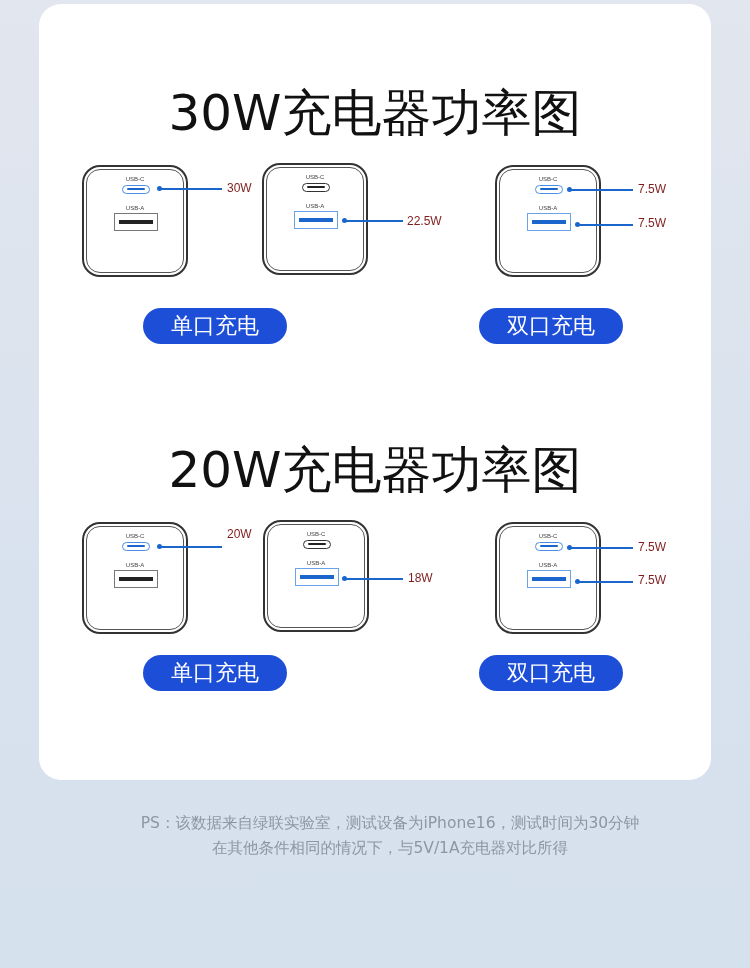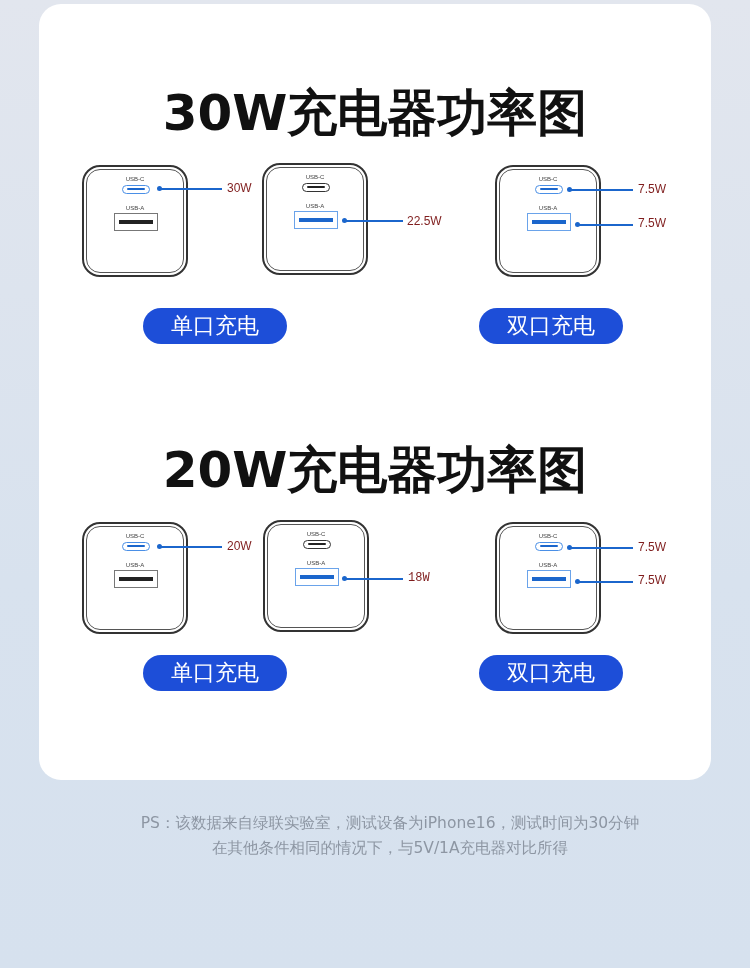--- a/index.html
+++ b/index.html
@@ -8,21 +8,21 @@
     background: linear-gradient(180deg, #e2e6ee 0%, #d8e2ee 60%, #d6e1ee 100%);
     font-family: "DejaVu Sans", "Liberation Sans", sans-serif;
     position: relative;
   }
   .card {
     position: absolute; left: 39px; top: 4px; width: 672px; height: 776px;
     background: #ffffff; border-radius: 22px;
   }
   .section-title {
     position: absolute; left: 0; width: 750px; text-align: center;
-    font-size: 50px; font-weight: bold; color: #111; letter-spacing: 0px;
+    font-size: 50px; font-weight: normal; color: #111; letter-spacing: 0px;
     font-family: "DejaVu Sans", sans-serif;
   }
   .charger {
     position: absolute; width: 106px; height: 112px;
     border: 2.5px solid #333; border-radius: 18px; background: #fff;
   }
   .charger::after {
     content: ""; position: absolute; left: 2px; top: 2px; right: 2px; bottom: 2px;
     border: 1.5px solid #555; border-radius: 14px;
   }
@@ -127,35 +127,35 @@
   <div class="usbc active" style="top:18px;">
       <div class="slot"></div>
     </div>
   <div class="port-label" style="top:38px;">USB-A</div>
   <div class="usba" style="top:46px;">
       <div class="slot"></div>
     </div>
 </div>
 <div class="dot" style="left:157px; top:544px;"></div>
 <div class="line" style="left:160px; top:546px; width:62px;"></div>
-<div class="wlabel" style="left:227px; top:539px;">20W</div>
+<div class="wlabel" style="left:227px; top:527px;">20W</div>
 
 <div class="charger" style="left:263px; top:520px;">
   <div class="port-label" style="top:9px;">USB-C</div>
   <div class="usbc" style="top:18px;">
       <div class="slot"></div>
     </div>
   <div class="port-label" style="top:38px;">USB-A</div>
   <div class="usba active" style="top:46px;">
       <div class="slot"></div>
     </div>
 </div>
 <div class="dot" style="left:342px; top:576px;"></div>
 <div class="line" style="left:345px; top:578px; width:58px;"></div>
-<div class="wlabel" style="left:408px; top:571px;font-family:Liberation Mono, monospace;">18W</div>
+<div class="wlabel" style="left:408px; top:571px;">18W</div>
 
 <div class="charger" style="left:495px; top:522px;">
   <div class="port-label" style="top:9px;">USB-C</div>
   <div class="usbc active" style="top:18px;">
       <div class="slot"></div>
     </div>
   <div class="port-label" style="top:38px;">USB-A</div>
   <div class="usba active" style="top:46px;">
       <div class="slot"></div>
     </div>

